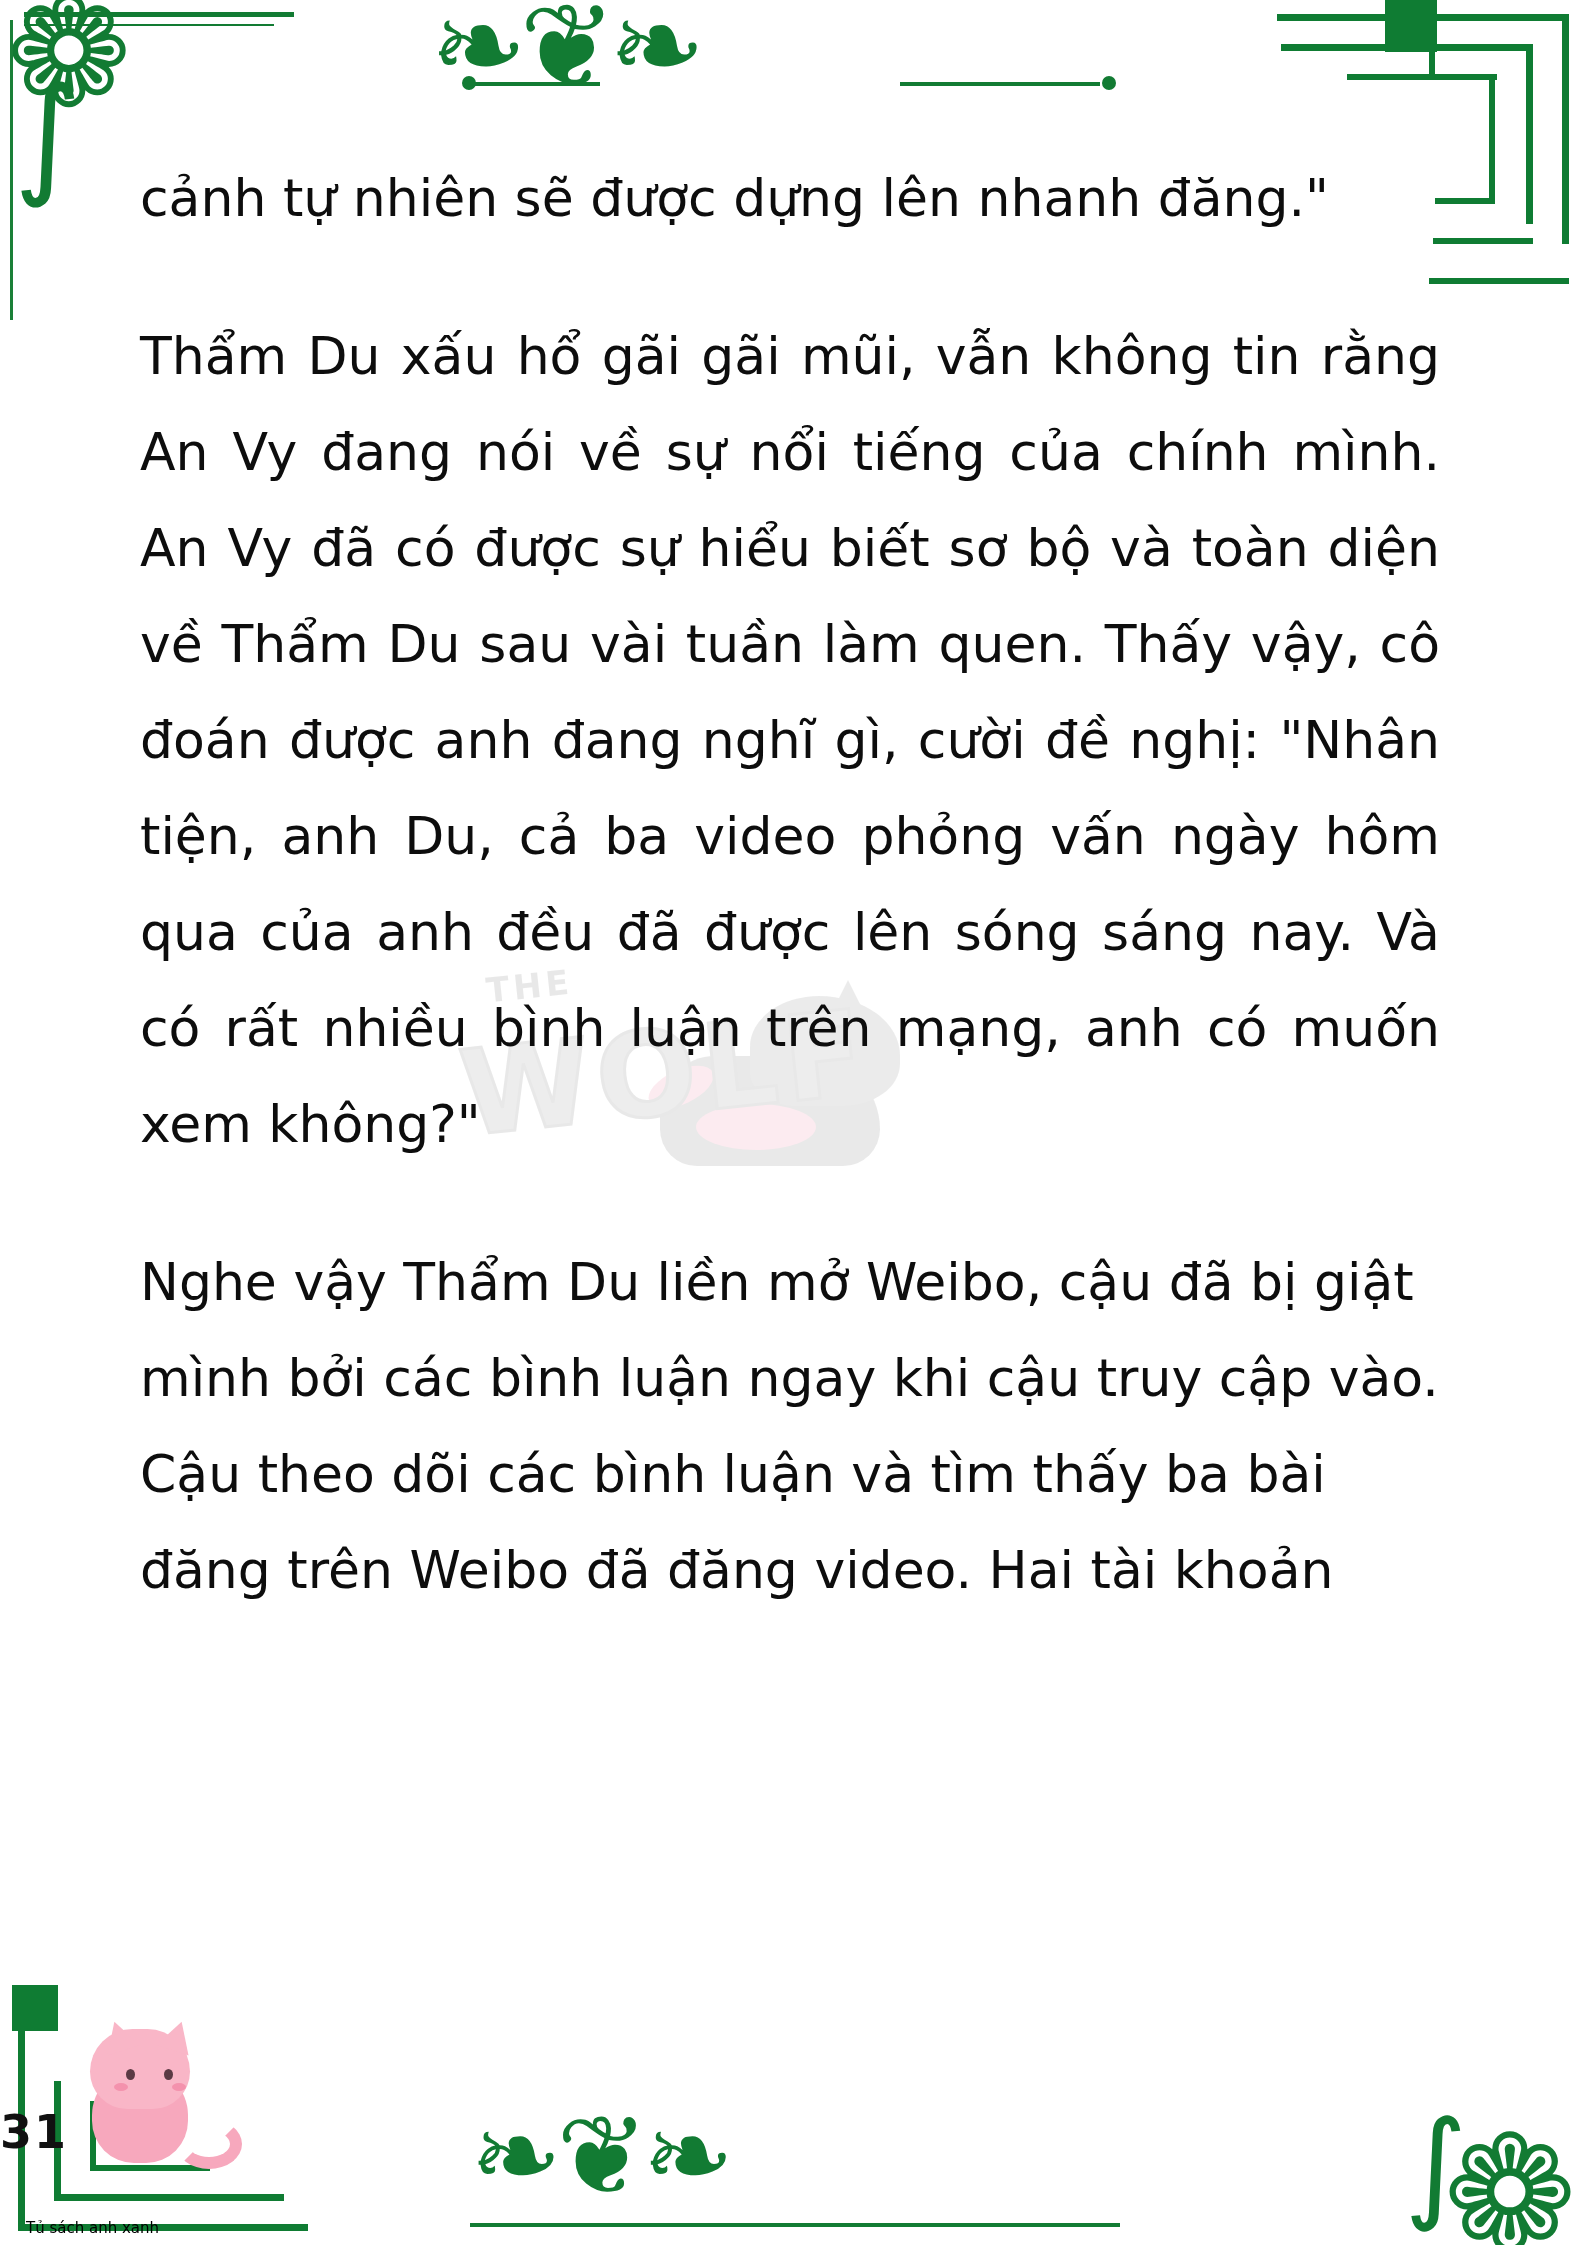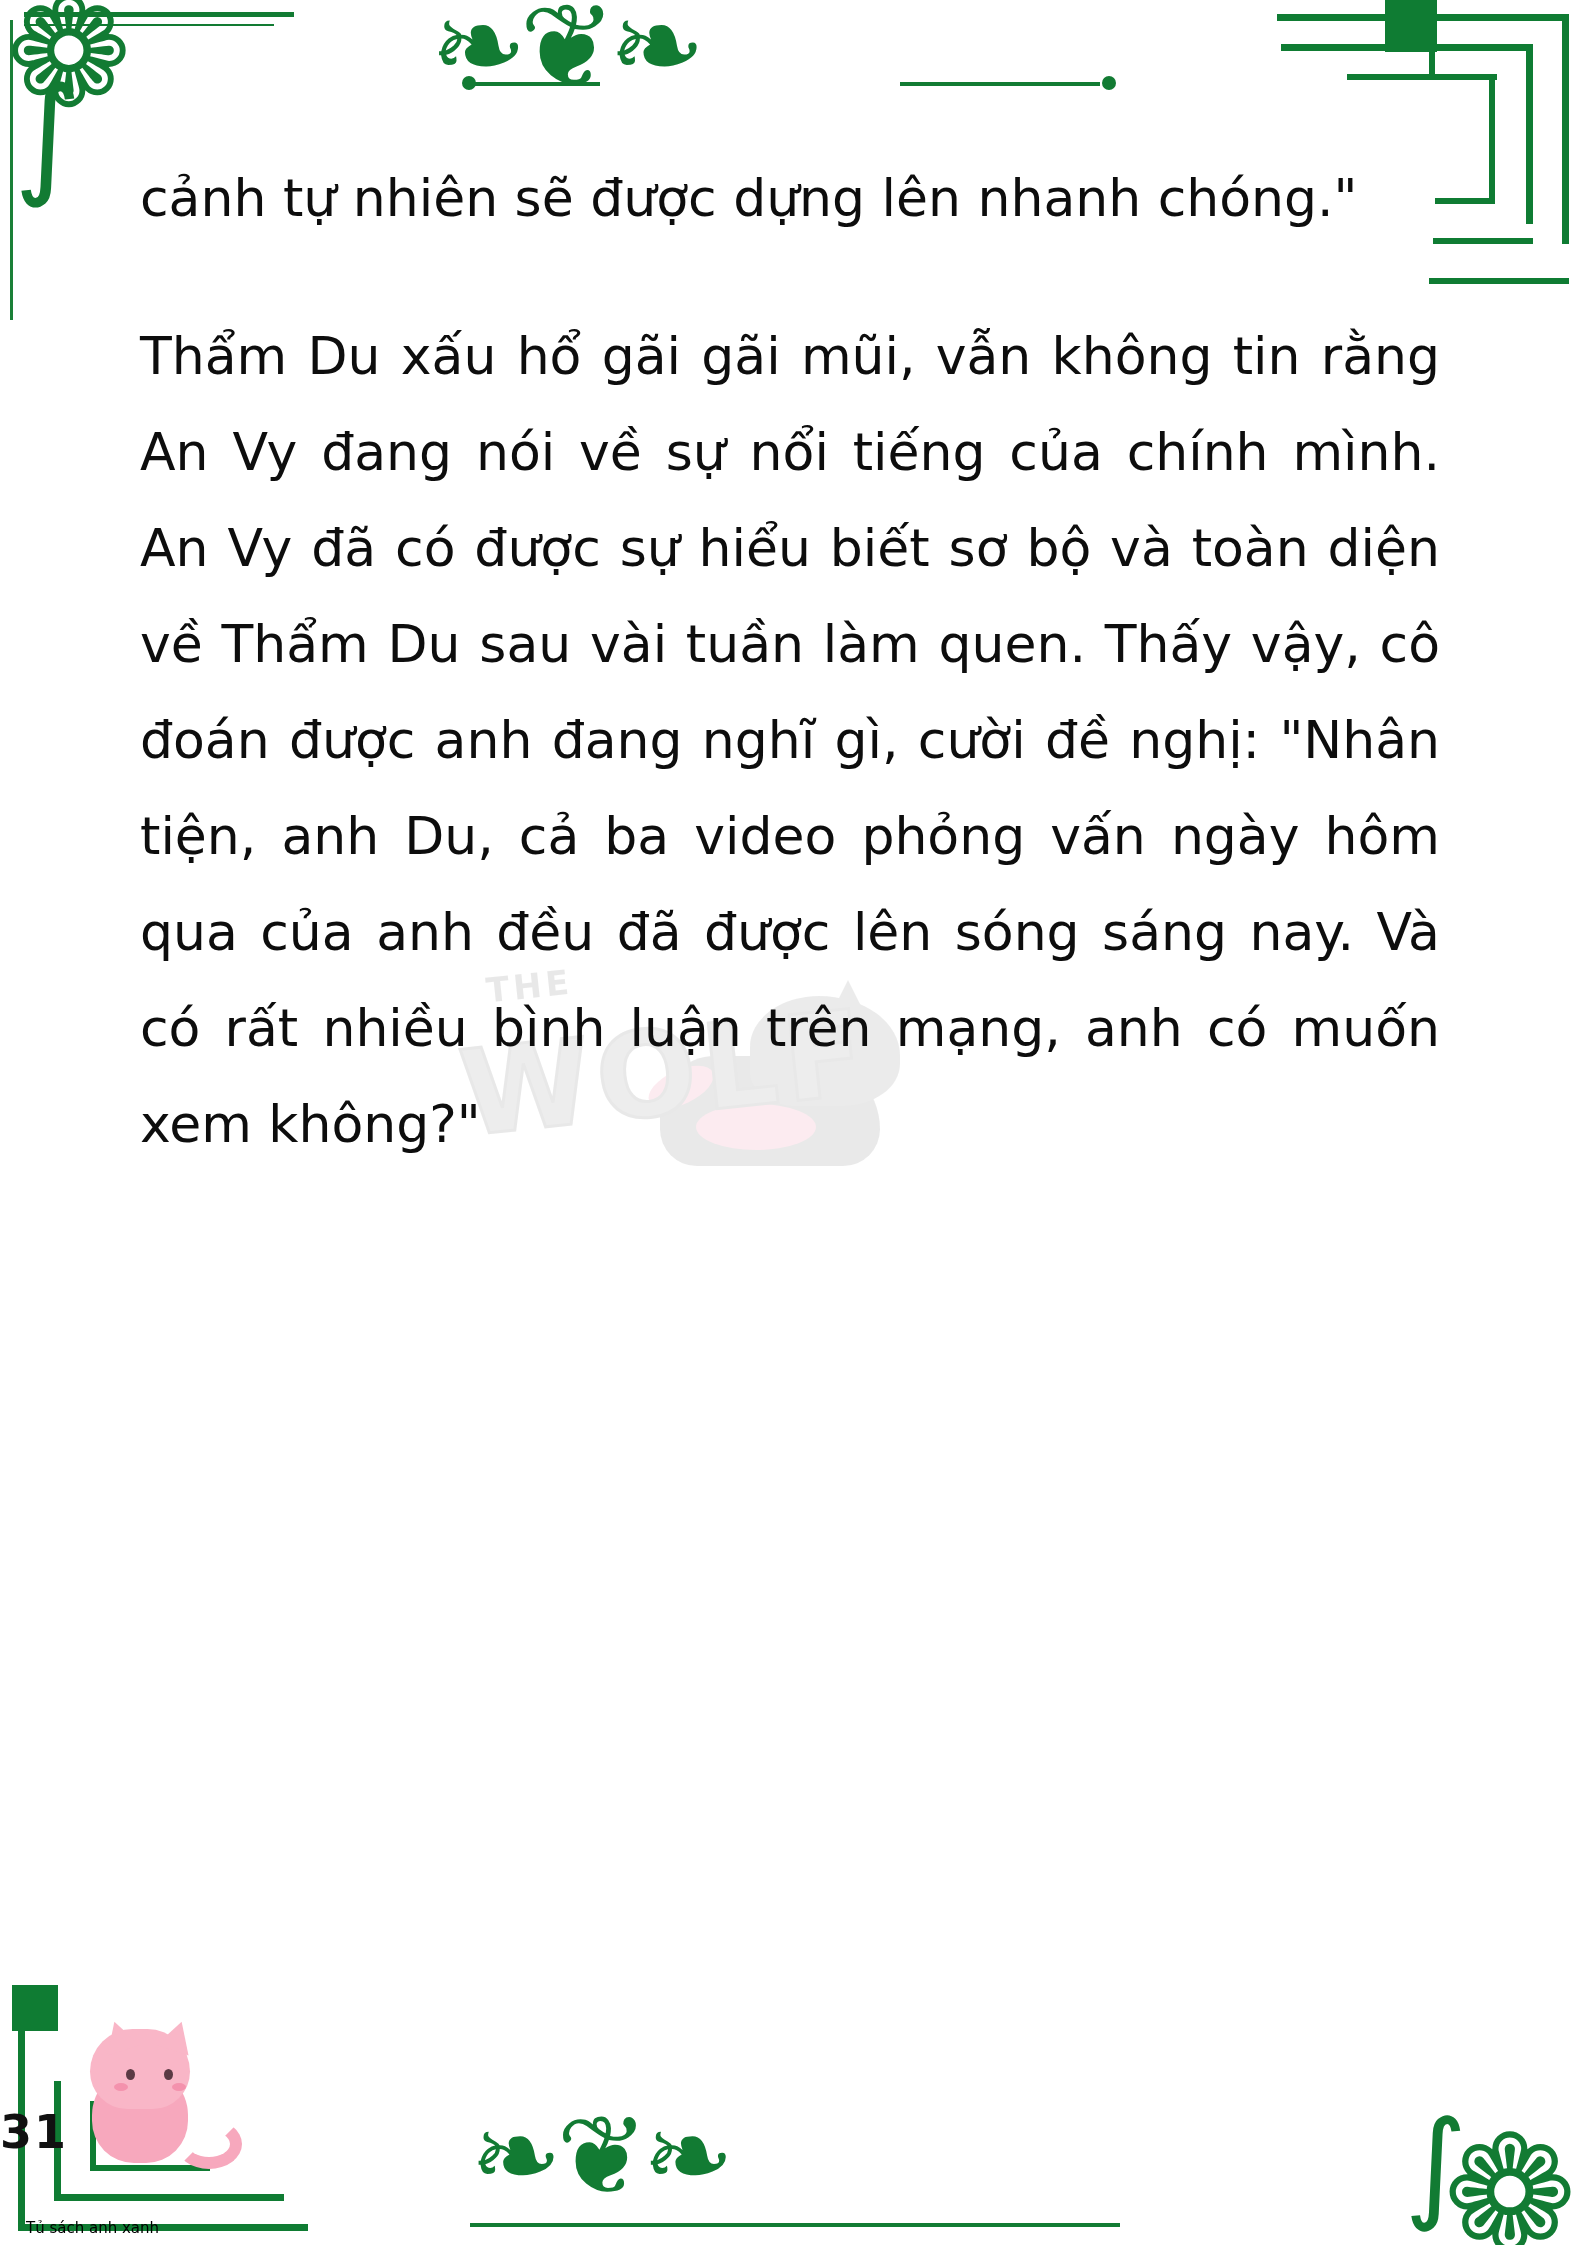--- a/index.html
+++ b/index.html
@@ -429,21 +429,22 @@
       <div class="whead"></div>
       <div class="wear"></div>
       <div class="wbow"></div>
       <div class="wbow2"></div>
     </div>
     <div class="wm-text">THE</div>
     <div class="wm-text2">WOLF</div>
   </div>
 
   <div class="content">
-    <p class="para">cảnh tự nhiên sẽ được dựng lên nhanh chóng."</p>
+    <p class="para">cảnh tự nhiên sẽ được dựng lên nhanh đăng."</p>
     <p class="para justify">Thẩm Du xấu hổ gãi gãi mũi, vẫn không tin rằng An Vy đang nói về sự nổi tiếng của chính mình. An Vy đã có được sự hiểu biết sơ bộ và toàn diện về Thẩm Du sau vài tuần làm quen. Thấy vậy, cô đoán được anh đang nghĩ gì, cười đề nghị: "Nhân tiện, anh Du, cả ba video phỏng vấn ngày hôm qua của anh đều đã được lên sóng sáng nay. Và có rất nhiều bình luận trên mạng, anh có muốn xem không?"</p>
+    <p class="para">Nghe vậy Thẩm Du liền mở Weibo, cậu đã bị giật mình bởi các bình luận ngay khi cậu truy cập vào. Cậu theo dõi các bình luận và tìm thấy ba bài đăng trên Weibo đã đăng video. Hai tài khoản</p>
   </div>
 
   <div class="page-number">31</div>
 
   <div class="site-credit">Tủ sách anh xanh</div>
 
 </div>
 
 </body></html>

